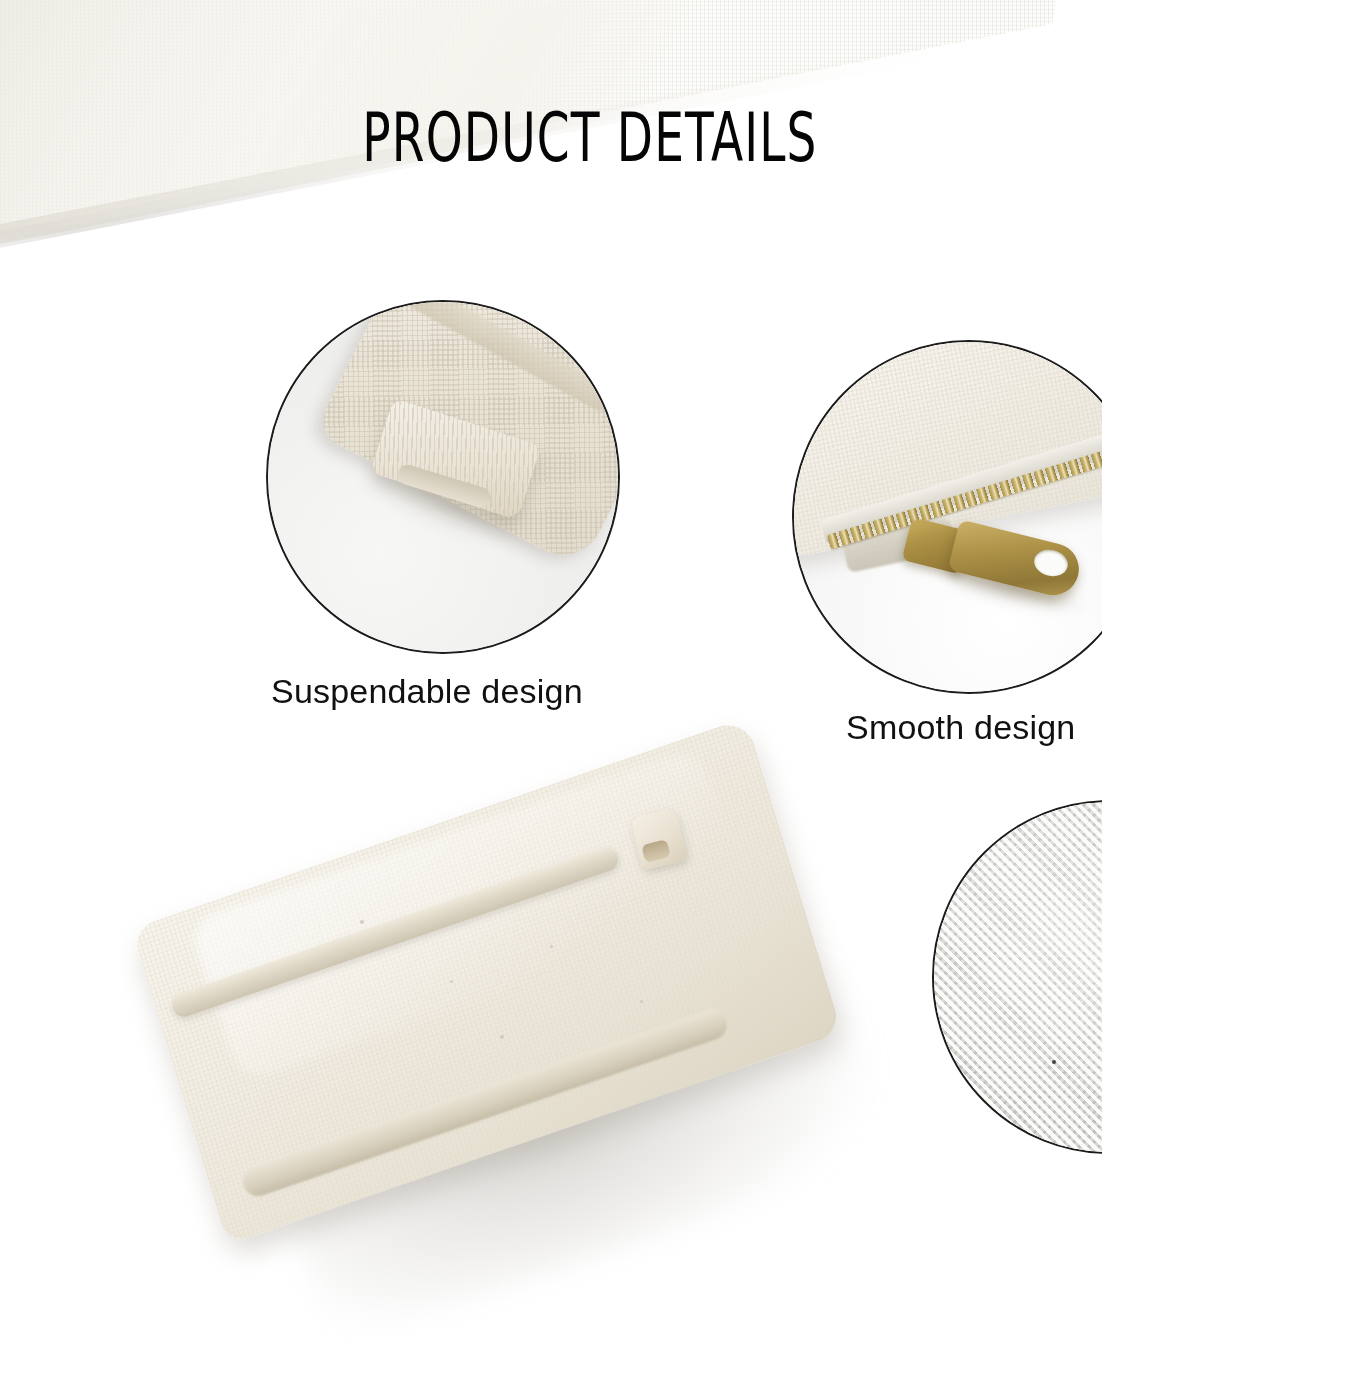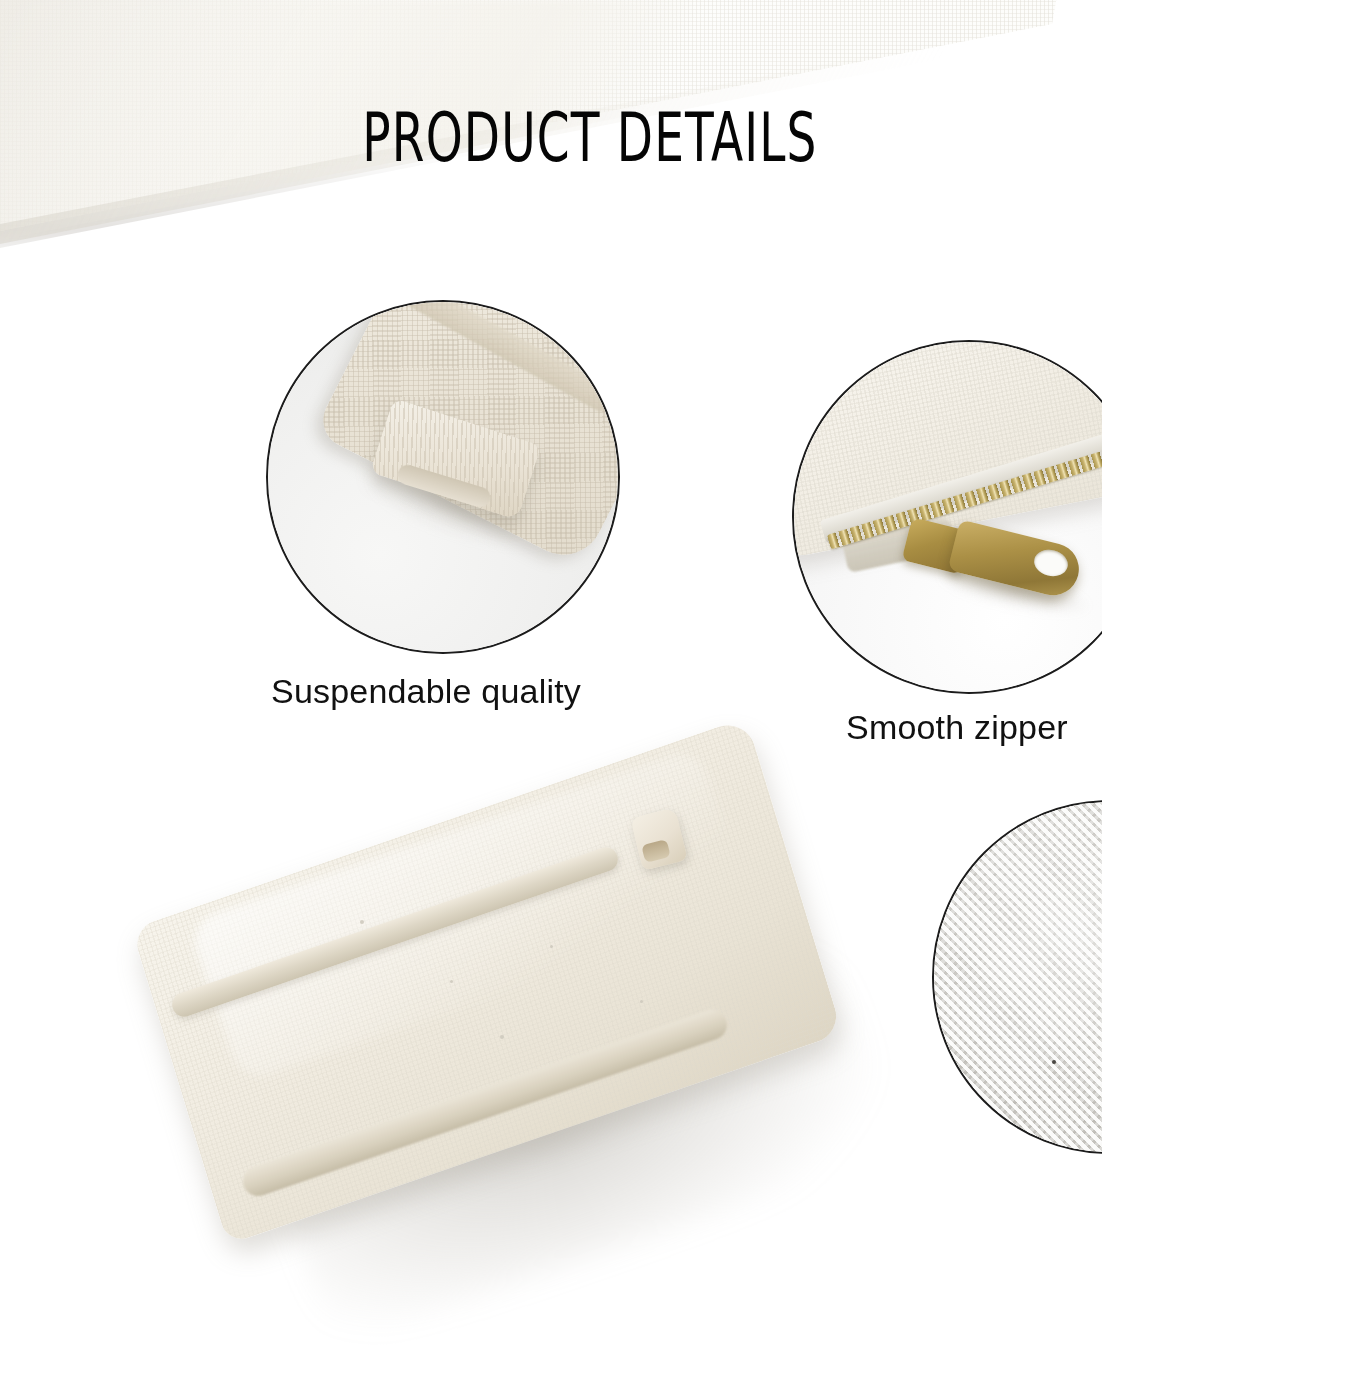--- a/index.html
+++ b/index.html
@@ -383,36 +383,36 @@
   <div class="detail-circle" id="circle-loop">
     <div class="circle-inner">
       <div class="bg"></div>
       <div class="shadow-soft"></div>
       <div class="flap"></div>
       <div class="flap-edge"></div>
       <div class="loop"></div>
       <div class="loop-hole"></div>
     </div>
   </div>
-  <div class="caption" id="caption-suspendable">Suspendable quality</div>
+  <div class="caption" id="caption-suspendable">Suspendable design</div>
 
   <div class="detail-circle" id="circle-zipper">
     <div class="circle-inner">
       <div class="bg"></div>
       <div class="body"></div>
       <div class="lining"></div>
       <div class="tape"></div>
       <div class="teeth"></div>
       <div class="pull-shadow"></div>
       <div class="slider"></div>
       <div class="pull"></div>
       <div class="pull-hole"></div>
     </div>
   </div>
-  <div class="caption" id="caption-zipper">Smooth zipper</div>
+  <div class="caption" id="caption-zipper">Smooth design</div>
 
   <div class="product-shot">
     <div class="pouch-shadow"></div>
     <div class="pouch-body"></div>
     <div class="pouch-highlight"></div>
     <div class="pouch-seam"></div>
     <div class="pouch-bottom-edge"></div>
     <div class="pouch-loop"></div>
     <div class="pouch-loop-hole"></div>
     <div class="speck" style="left:240px;top:150px;width:4px;height:4px;"></div>

